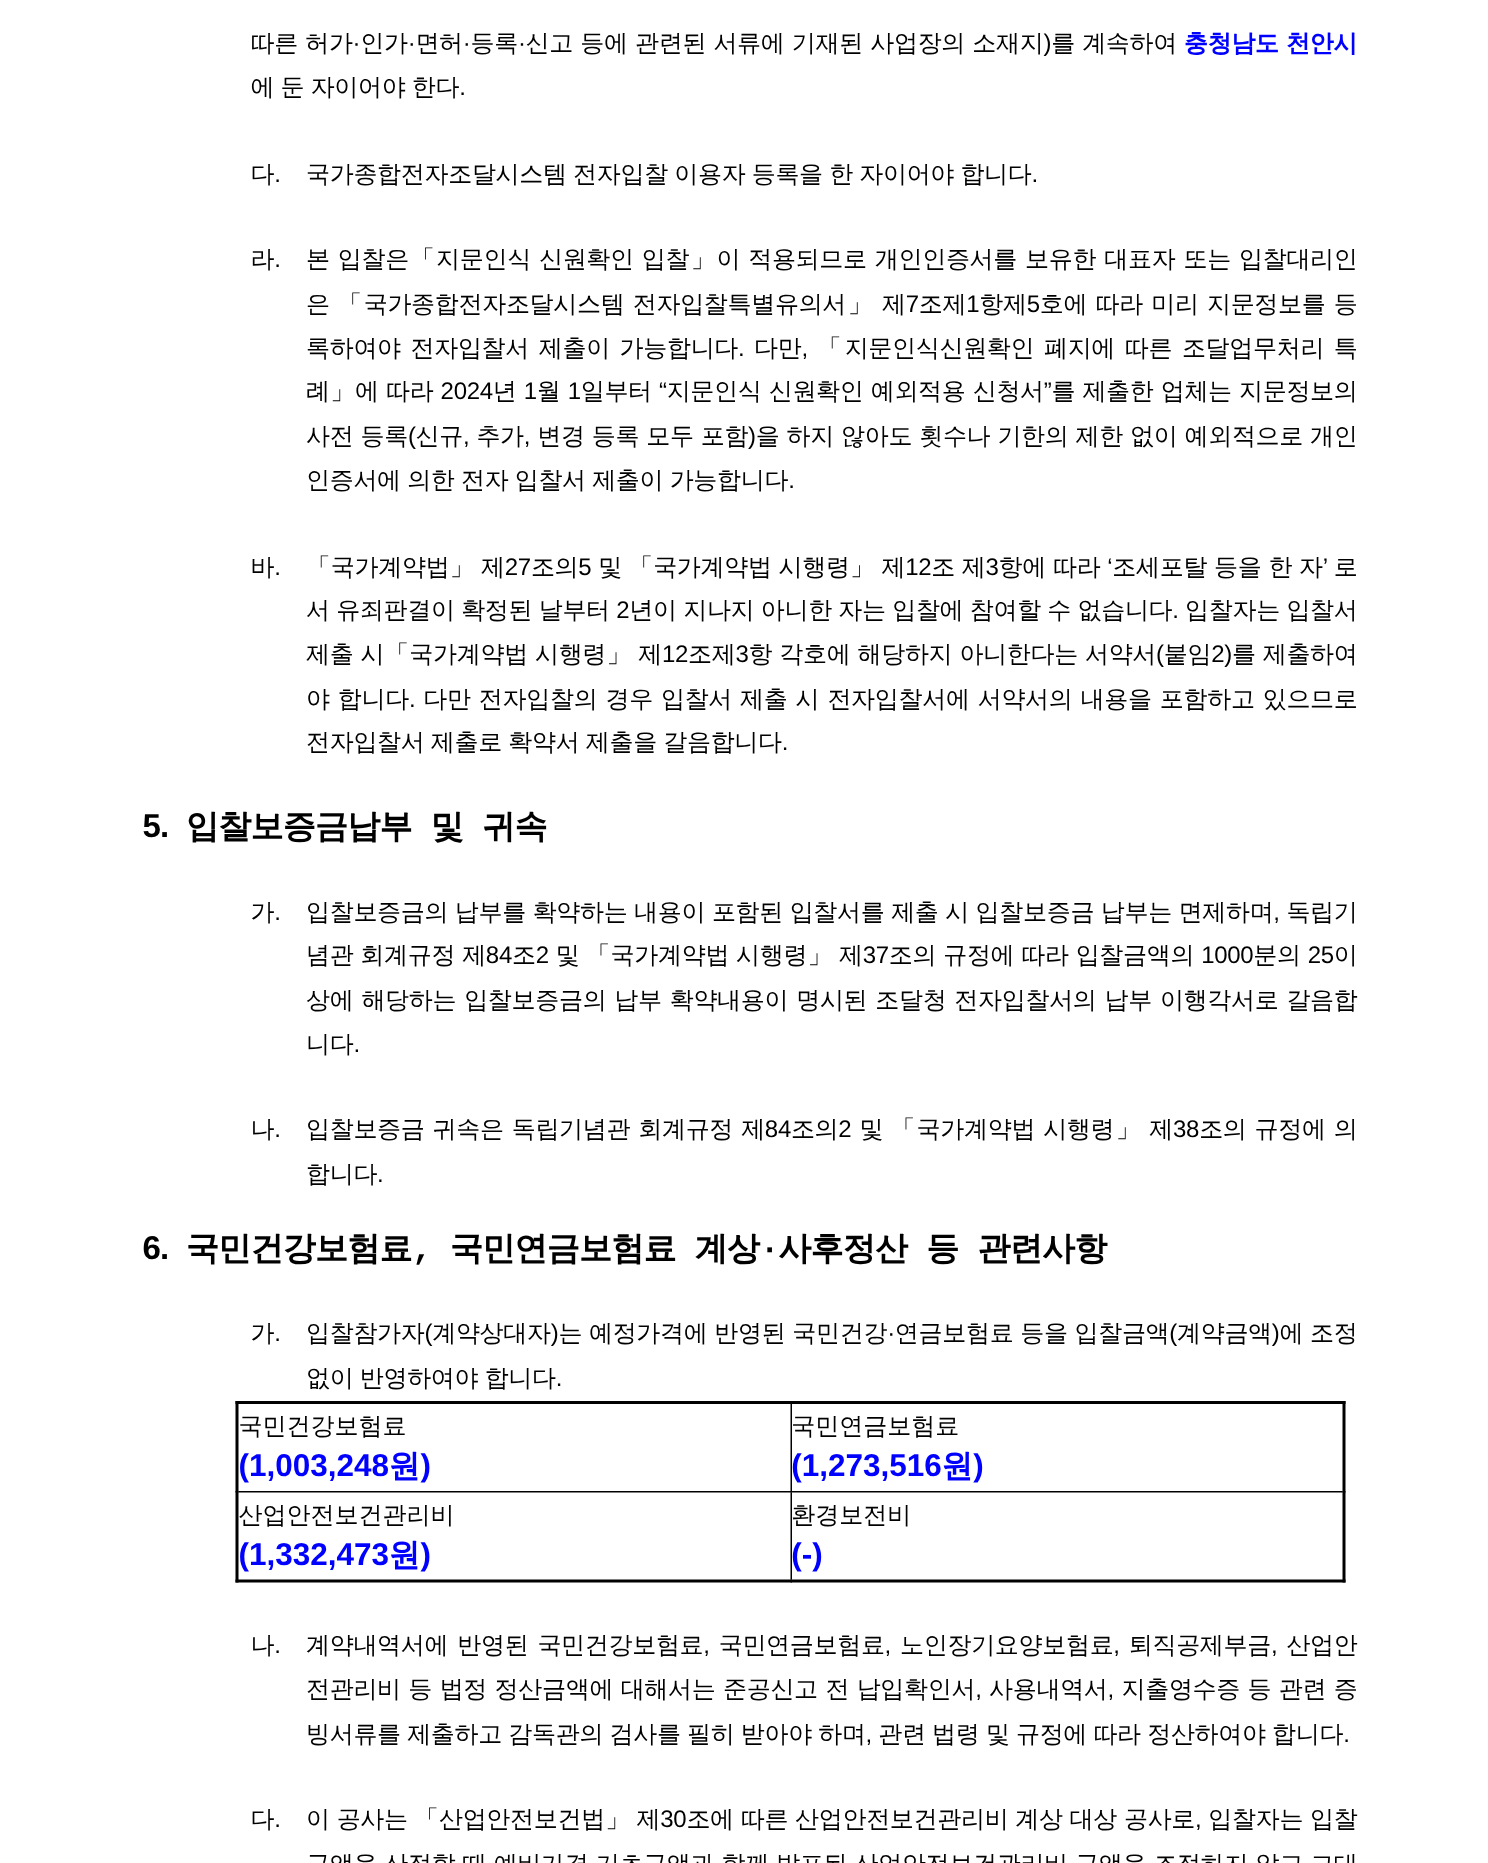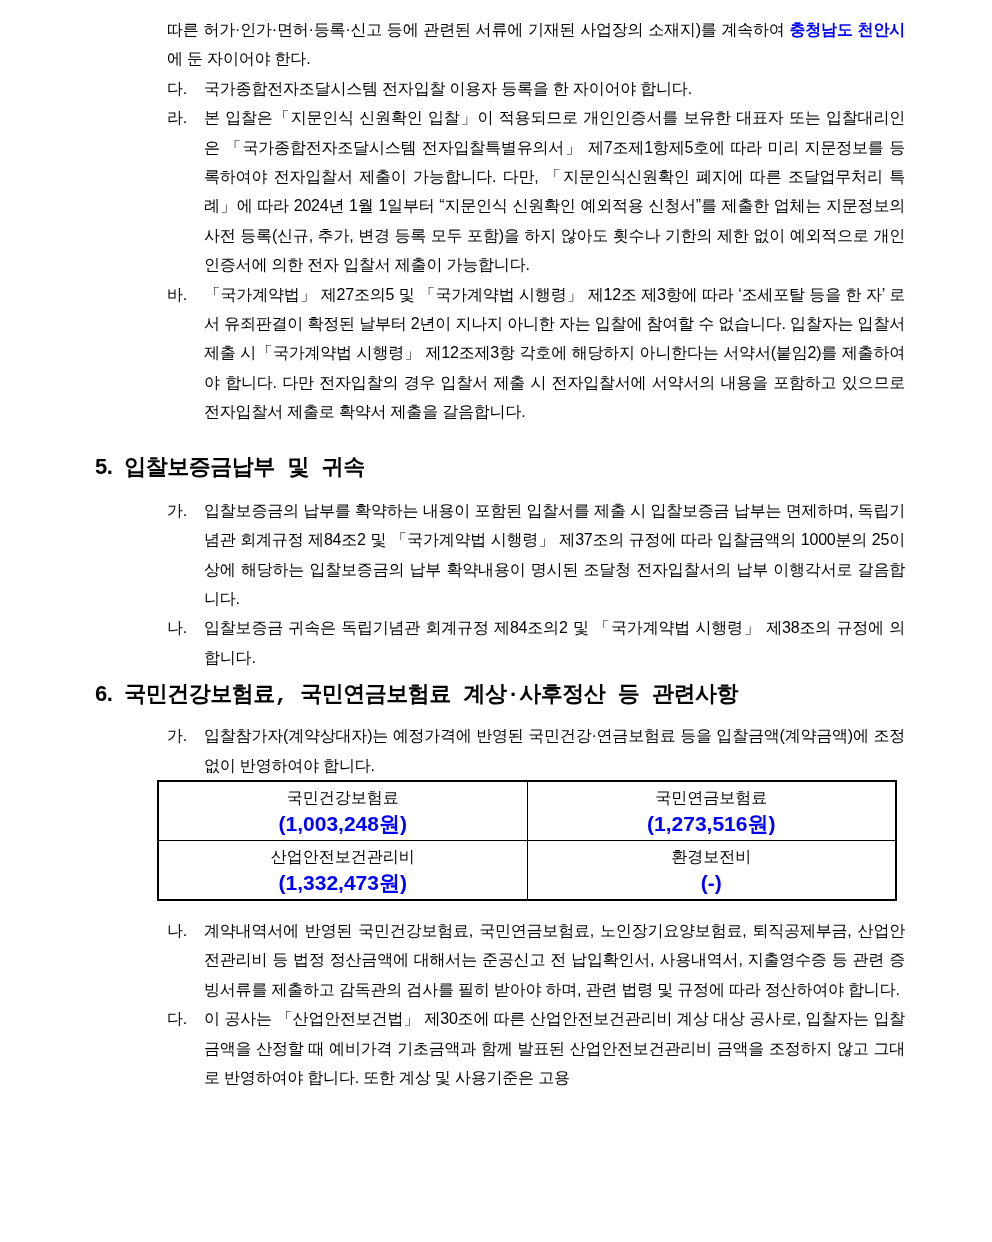--- a/index.html
+++ b/index.html
@@ -13,42 +13,42 @@
     color:var(--text,#000000);
   }
   .body{
     font-size:16px;
     line-height:29.4px;
     text-align:justify;
     margin:0 87px 0 167px;
     letter-spacing:-0.2px;
   }
   .carryover{margin-top:15px;}
-  .item{padding-left:37px;text-indent:-37px;}
+  .item{padding-left:37px;text-indent:-37px;margin-top:28px;}
   .marker{display:inline-block;width:37px;text-indent:0;}
   .blue-bold{color:var(--accent,#0000ff);font-weight:bold;}
   .section-heading{
     font-size:22px;
     font-weight:bold;
     line-height:27px;
     letter-spacing:-0.5px;
     margin:26px 60px 14px 95px;
   }
-  .section-heading.h6{margin-top:8px;margin-bottom:12px;}
+  .section-heading.h6{margin-top:20px;margin-bottom:12px;}
   .sec-title{margin-left:12px;font-family:Liberation Mono, monospace;}
   .fee-table{
     width:740px;
     margin:0 0 15px 157px;
     border-collapse:collapse;
     border:2px solid #000;
     table-layout:fixed;
   }
   .fee-table td{
     border:1px solid #000;
-    text-align:center;
+    text-align:left;
     vertical-align:middle;
     height:54px;
     padding:2px 0;
   }
   .cell-label{font-size:16px;line-height:26px;color:var(--text,#000);}
   .cell-amount{font-size:21px;line-height:26px;color:var(--accent,#0000ff);font-weight:bold;}
 </style>
 </head>
 <body>
 

